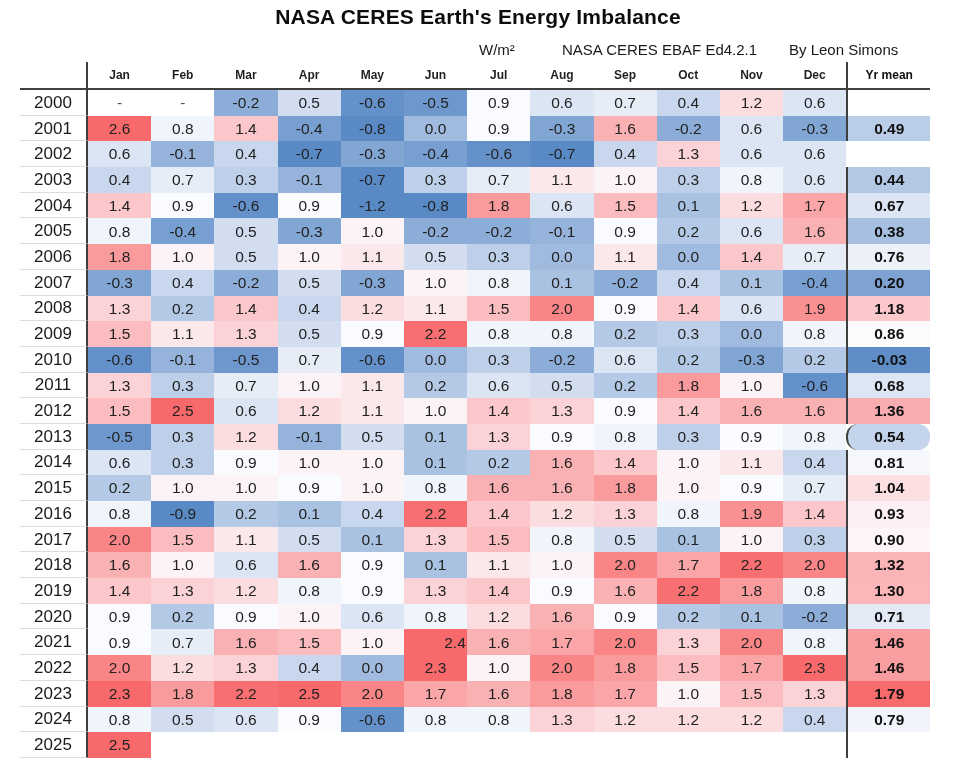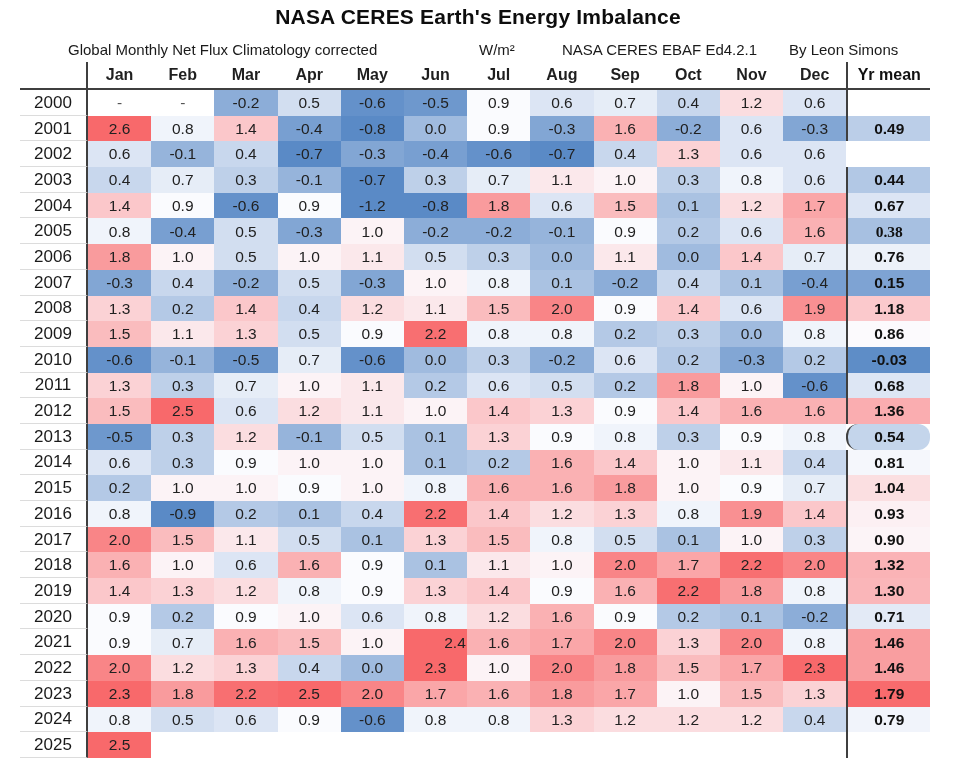--- a/index.html
+++ b/index.html
@@ -10,33 +10,32 @@
   .sub{position:absolute;top:41px;font-size:15px;white-space:nowrap;color:#1a1a1a;}
   .sub-left{left:68px;}
   .sub-units{left:479px;}
   .sub-source{left:562px;}
   .sub-credit{left:789px;}
   .grid{position:absolute;left:20px;top:62px;display:grid;
         grid-template-columns:68px repeat(12,63.2px) 84px;
         grid-template-rows:28px repeat(26,25.69px);}
   .cell{display:flex;align-items:center;justify-content:center;
         font-size:15.5px;line-height:1;}
-  .h{font-weight:bold;border-bottom:2px solid #3f3f3f;font-size:16px;}
+  .h{font-weight:bold;border-bottom:2px solid #3f3f3f;font-size:12px;}
   .corner{border-right:2px solid #3f3f3f;}
   .yearc{font-size:17px;border-right:2px solid #3f3f3f;border-bottom:1px solid #dcdcdc;color:#1a1a1a;}
   .val{color:#212121;}
   .dash{color:#555555;}
   .ym{font-weight:bold;border-left:2px solid #3f3f3f;color:#111111;}
 </style>
 </head>
 <body>
 
 <div class="canvas">
   <h1 class="title">NASA CERES Earth's Energy Imbalance</h1>
-  <span class="sub sub-left">Global Monthly Net Flux Climatology corrected</span>
   <span class="sub sub-units">W/m²</span>
   <span class="sub sub-source">NASA CERES EBAF Ed4.2.1</span>
   <span class="sub sub-credit">By Leon Simons</span>
   <div class="grid" id="grid">
       <div class="cell h corner"></div>
       <div class="cell h">Jan</div>
       <div class="cell h">Feb</div>
       <div class="cell h">Mar</div>
       <div class="cell h">Apr</div>
       <div class="cell h">May</div>
@@ -124,21 +123,21 @@
       <div class="cell val" style="background: rgb(210, 222, 240);">0.5</div>
       <div class="cell val" style="background: rgb(130, 166, 212);">-0.3</div>
       <div class="cell val" style="background: rgb(252, 243, 246);">1.0</div>
       <div class="cell val" style="background: rgb(140, 173, 216);">-0.2</div>
       <div class="cell val" style="background: rgb(140, 173, 216);">-0.2</div>
       <div class="cell val" style="background: rgb(150, 180, 219);">-0.1</div>
       <div class="cell val" style="background: rgb(250, 251, 254);">0.9</div>
       <div class="cell val" style="background: rgb(180, 201, 230);">0.2</div>
       <div class="cell val" style="background: rgb(220, 229, 244);">0.6</div>
       <div class="cell val" style="background: rgb(250, 177, 179);">1.6</div>
-      <div class="cell ym" style="background: rgb(167, 192, 225); font-family: Liberation Serif, serif;">0.38</div>
+      <div class="cell ym" style="background: rgb(167, 192, 225);">0.38</div>
       <div class="cell yearc">2006</div>
       <div class="cell val" style="background: rgb(249, 155, 157);">1.8</div>
       <div class="cell val" style="background: rgb(252, 243, 246);">1.0</div>
       <div class="cell val" style="background: rgb(210, 222, 240);">0.5</div>
       <div class="cell val" style="background: rgb(252, 243, 246);">1.0</div>
       <div class="cell val" style="background: rgb(251, 232, 235);">1.1</div>
       <div class="cell val" style="background: rgb(210, 222, 240);">0.5</div>
       <div class="cell val" style="background: rgb(190, 208, 233);">0.3</div>
       <div class="cell val" style="background: rgb(160, 187, 223);">0.0</div>
       <div class="cell val" style="background: rgb(251, 232, 235);">1.1</div>
@@ -152,21 +151,21 @@
       <div class="cell val" style="background: rgb(140, 173, 216);">-0.2</div>
       <div class="cell val" style="background: rgb(210, 222, 240);">0.5</div>
       <div class="cell val" style="background: rgb(130, 166, 212);">-0.3</div>
       <div class="cell val" style="background: rgb(252, 243, 246);">1.0</div>
       <div class="cell val" style="background: rgb(240, 244, 251);">0.8</div>
       <div class="cell val" style="background: rgb(170, 194, 226);">0.1</div>
       <div class="cell val" style="background: rgb(140, 173, 216);">-0.2</div>
       <div class="cell val" style="background: rgb(200, 215, 237);">0.4</div>
       <div class="cell val" style="background: rgb(170, 194, 226);">0.1</div>
       <div class="cell val" style="background: rgb(120, 159, 209);">-0.4</div>
-      <div class="cell ym" style="background: rgb(126, 163, 211);">0.15</div>
+      <div class="cell ym" style="background: rgb(126, 163, 211);">0.20</div>
       <div class="cell yearc">2008</div>
       <div class="cell val" style="background: rgb(251, 210, 213);">1.3</div>
       <div class="cell val" style="background: rgb(180, 201, 230);">0.2</div>
       <div class="cell val" style="background: rgb(251, 199, 202);">1.4</div>
       <div class="cell val" style="background: rgb(200, 215, 237);">0.4</div>
       <div class="cell val" style="background: rgb(251, 221, 224);">1.2</div>
       <div class="cell val" style="background: rgb(251, 232, 235);">1.1</div>
       <div class="cell val" style="background: rgb(250, 188, 190);">1.5</div>
       <div class="cell val" style="background: rgb(249, 133, 135);">2.0</div>
       <div class="cell val" style="background: rgb(250, 251, 254);">0.9</div>

